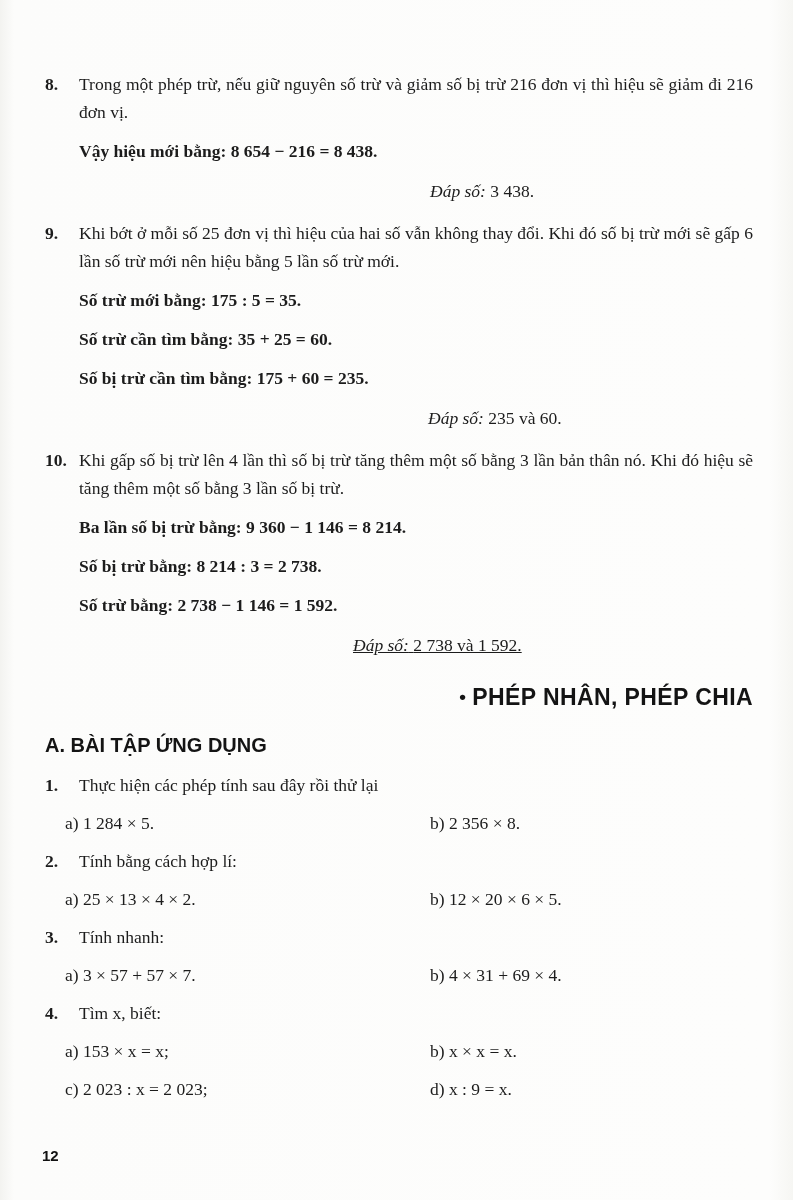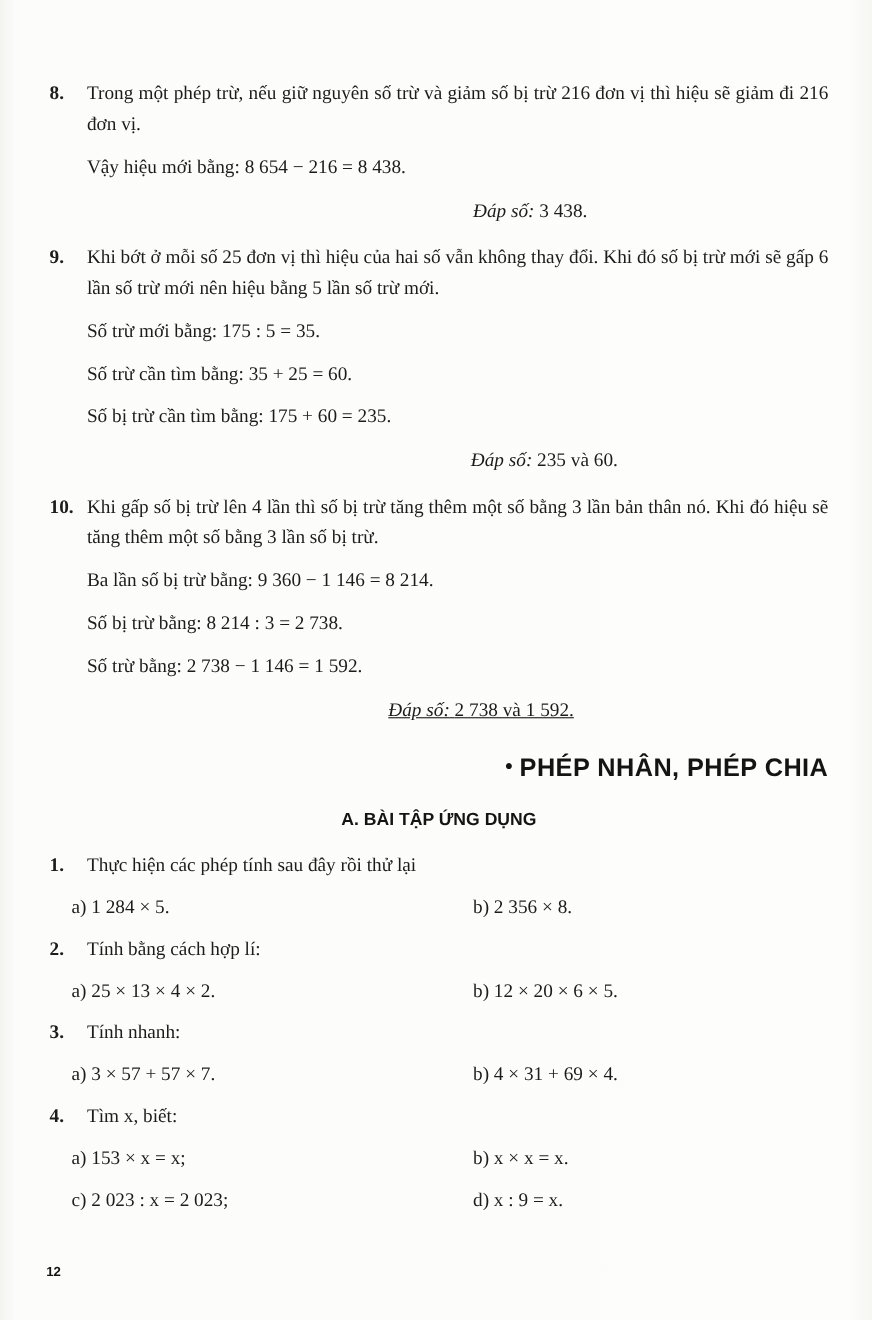--- a/index.html
+++ b/index.html
@@ -15,62 +15,61 @@
     position: relative; overflow: hidden;
     color: #1c1c1c;
     font-size: 17.5px;
     line-height: 28px;
     padding: 70px 40px 0 45px;
   }
   
   .prob-head { display: grid; grid-template-columns: 34px 1fr; }
   .prob-head .num { font-weight: bold; }
   .prob-head .body { text-align: justify; }
-  .sline { padding-left: 34px; margin: 11px 0; }
+  .sline { padding-left: 34px; margin: 11px 0; font-weight: bold; }
   .answer { margin: 12px 0 14px 0; }
   .answer .lbl { font-style: italic; }
   .answer-8  { margin-left: 385px; }
   .answer-9  { margin-left: 383px; }
   .answer-10 { margin-left: 308px; text-decoration: underline; }
   .prob { margin-bottom: 4px; }
   
   .section-title {
     text-align: right;
     font-family: "Liberation Sans", sans-serif;
     font-weight: bold;
     font-size: 23px;
     letter-spacing: 0.4px;
     margin: 24px 0 20px 0;
     color: #141414;
   }
   .section-title .bullet { font-size: 19px; vertical-align: 2px; margin-right: 6px; }
   .subsection-title {
     font-family: "Liberation Sans", sans-serif;
     font-weight: bold;
-    font-size: 16px;
+    font-size: 20px;
     margin: 10px 0 12px 0;
     color: #141414;
-    text-align: center;
   }
   
   .exercise { margin: 0 0 8px 0; }
   .ex-head { display: grid; grid-template-columns: 34px 1fr; margin: 9px 0 0 0; }
   .ex-head .num { font-weight: bold; }
   .ex-row {
     display: grid;
     grid-template-columns: 365px 1fr;
     padding-left: 20px;
     margin: 10px 0 10px 0;
   }
   .page-number {
     position: absolute;
     left: 42px; bottom: 30px;
     font-family: "Liberation Sans", sans-serif;
     font-weight: bold;
-    font-size: 12px;
+    font-size: 15px;
     color: #111;
   }
 </style>
 </head>
 <body>
 
 <div class="page">
 
   <section class="prob">
     <div class="prob-head">

